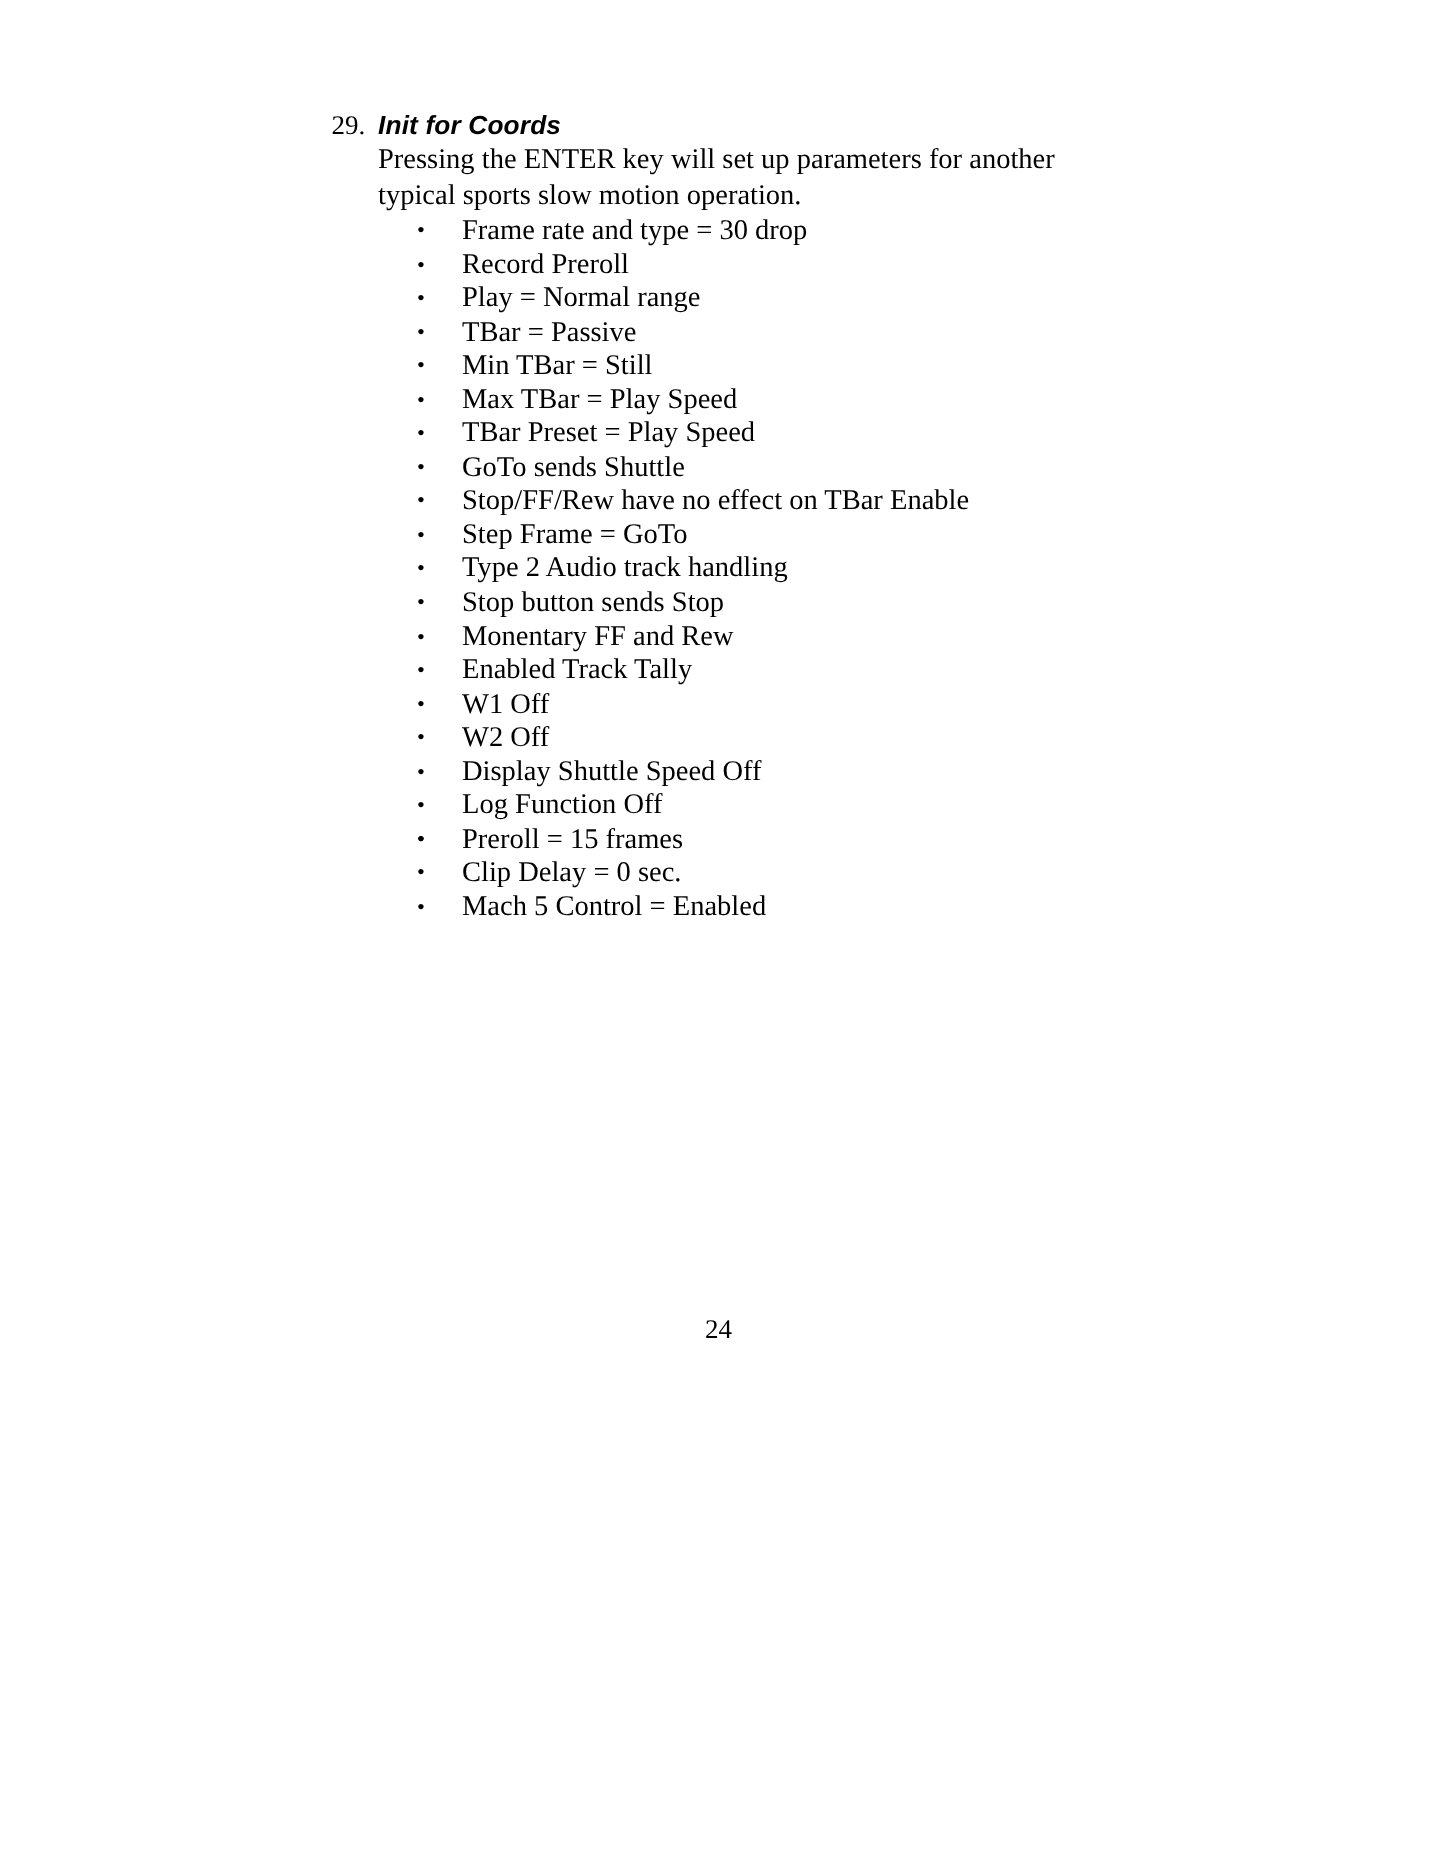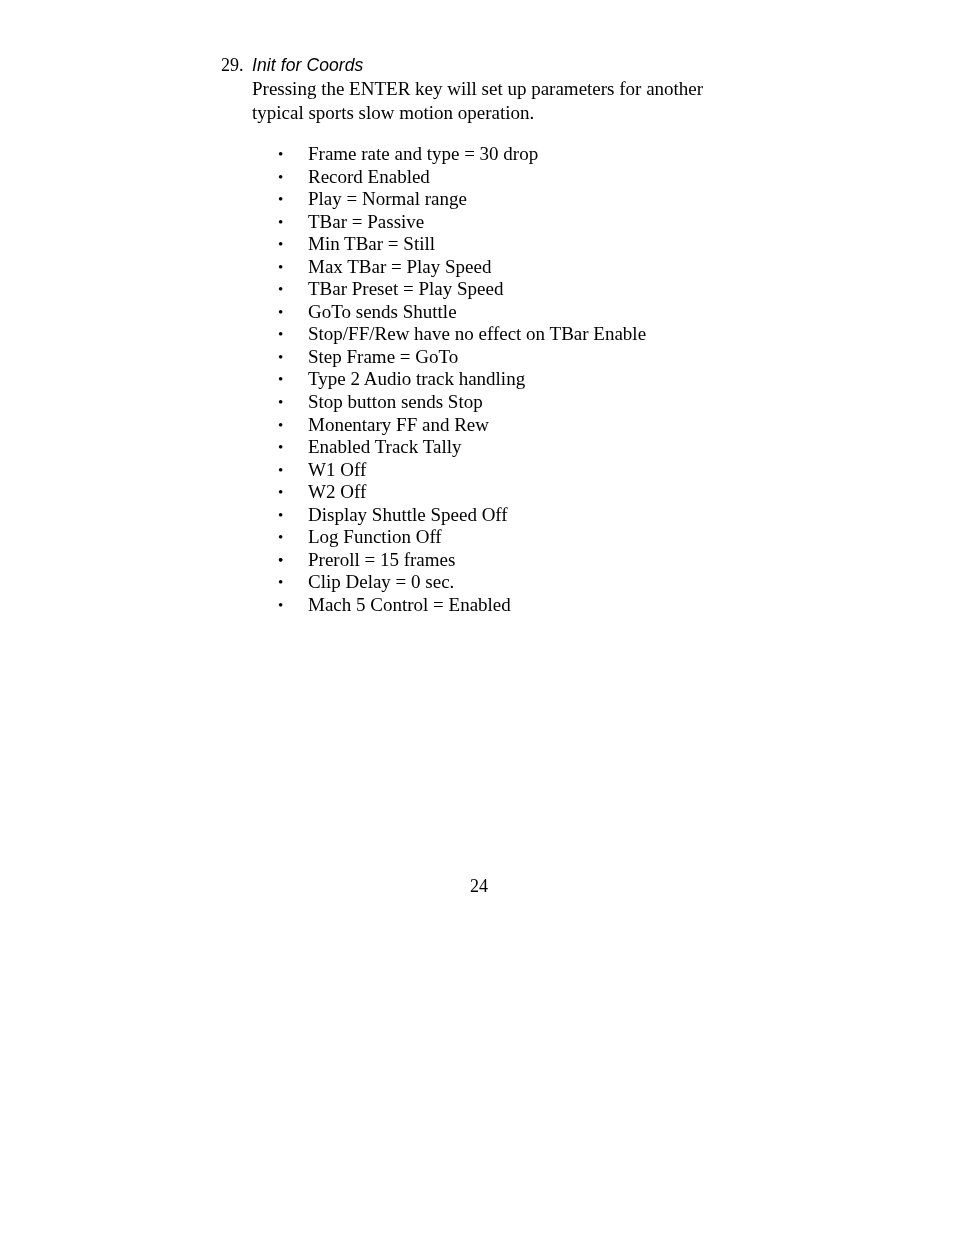--- a/index.html
+++ b/index.html
@@ -20,21 +20,21 @@
   .page {
     position: absolute;
     inset: 0;
     background: #ffffff;
   }
 
   
   .section {
     position: absolute;
     left: 221px;
-    top: 54px;
+    top: 72px;
     width: 520px;
   }
 
   .section-head {
     display: flex;
     align-items: baseline;
     margin: 0;
   }
 
   .section-number {
@@ -43,21 +43,21 @@
     line-height: 23px;
     width: 31px;
     flex: 0 0 31px;
     text-align: left;
   }
 
   .section-title {
     font-family: "Liberation Sans", "DejaVu Sans", sans-serif;
     font-size: 17.5px;
     line-height: 23px;
-    font-weight: normal;
+    font-weight: bold;
     font-style: italic;
     letter-spacing: 0.1px;
   }
 
   .section-body {
     margin: 0;
     padding-left: 31px;
     font-size: 19px;
     line-height: 23.5px;
     width: 466px;
@@ -111,21 +111,21 @@
   <div class="section">
     <div class="section-head">
       <span class="section-number">29.</span>
       <span class="section-title">Init for Coords</span>
     </div>
     <p class="section-body">Pressing the ENTER key will set up parameters for another typical sports slow motion operation.</p>
   </div>
 
   <ul class="bullet-list" id="bullet-list">
       <li class="bullet-item"><span class="bullet-marker">•</span><span>Frame rate and type = 30 drop</span></li>
-      <li class="bullet-item"><span class="bullet-marker">•</span><span>Record Enabled</span></li>
+      <li class="bullet-item"><span class="bullet-marker">•</span><span>Record Preroll</span></li>
       <li class="bullet-item"><span class="bullet-marker">•</span><span>Play = Normal range</span></li>
       <li class="bullet-item"><span class="bullet-marker">•</span><span>TBar = Passive</span></li>
       <li class="bullet-item"><span class="bullet-marker">•</span><span>Min TBar = Still</span></li>
       <li class="bullet-item"><span class="bullet-marker">•</span><span>Max TBar = Play Speed</span></li>
       <li class="bullet-item"><span class="bullet-marker">•</span><span>TBar Preset = Play Speed</span></li>
       <li class="bullet-item"><span class="bullet-marker">•</span><span>GoTo sends Shuttle</span></li>
       <li class="bullet-item"><span class="bullet-marker">•</span><span>Stop/FF/Rew have no effect on TBar Enable</span></li>
       <li class="bullet-item"><span class="bullet-marker">•</span><span>Step Frame = GoTo</span></li>
       <li class="bullet-item"><span class="bullet-marker">•</span><span>Type 2 Audio track handling</span></li>
       <li class="bullet-item"><span class="bullet-marker">•</span><span>Stop button sends Stop</span></li>

